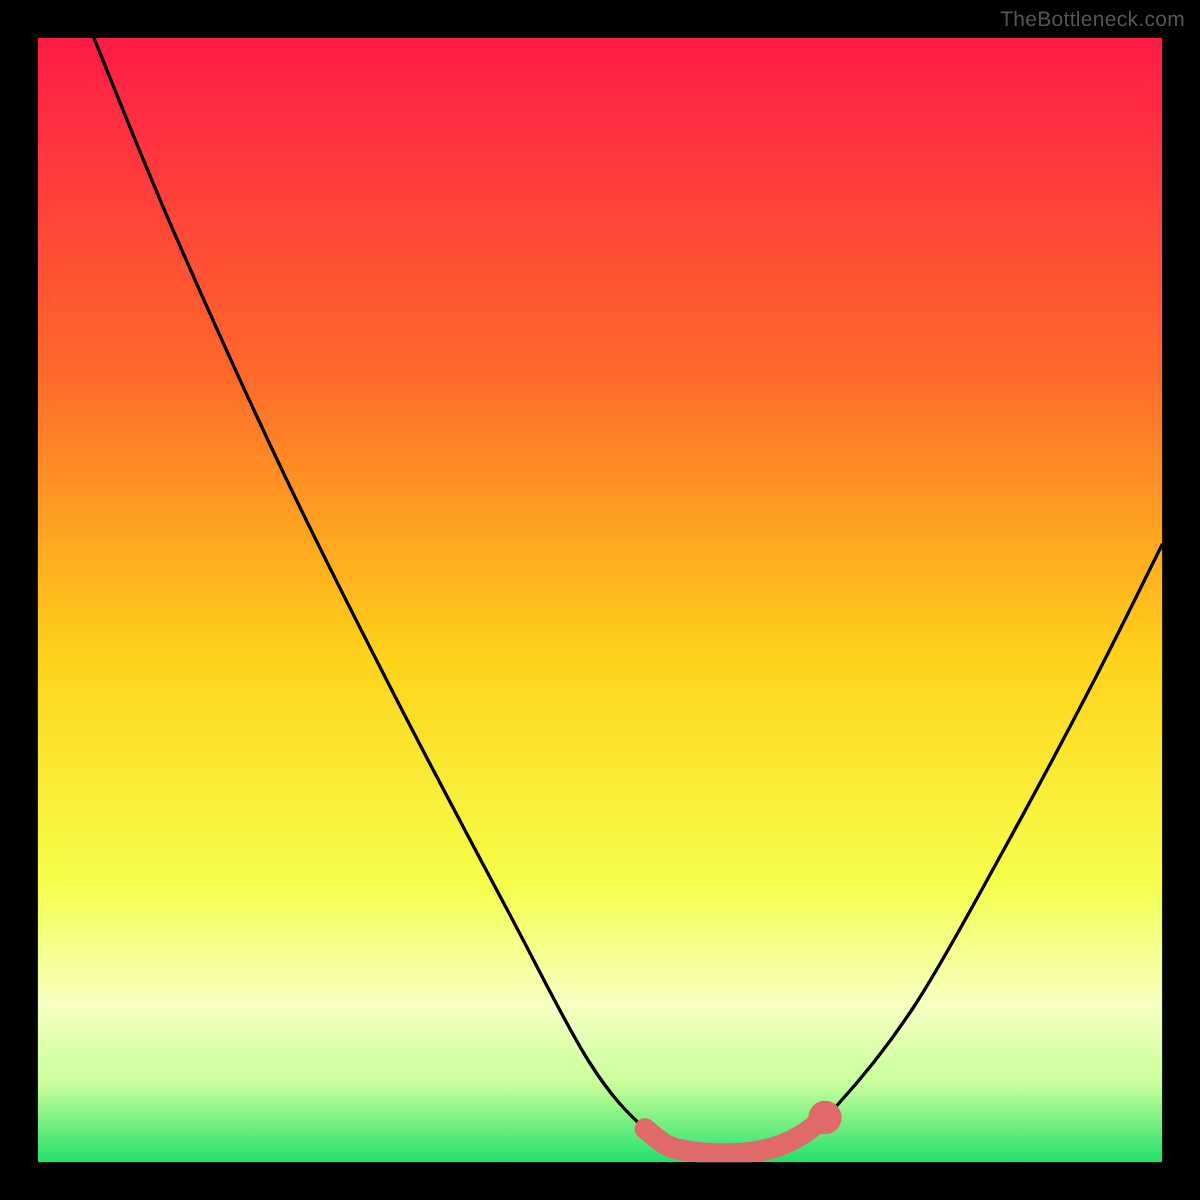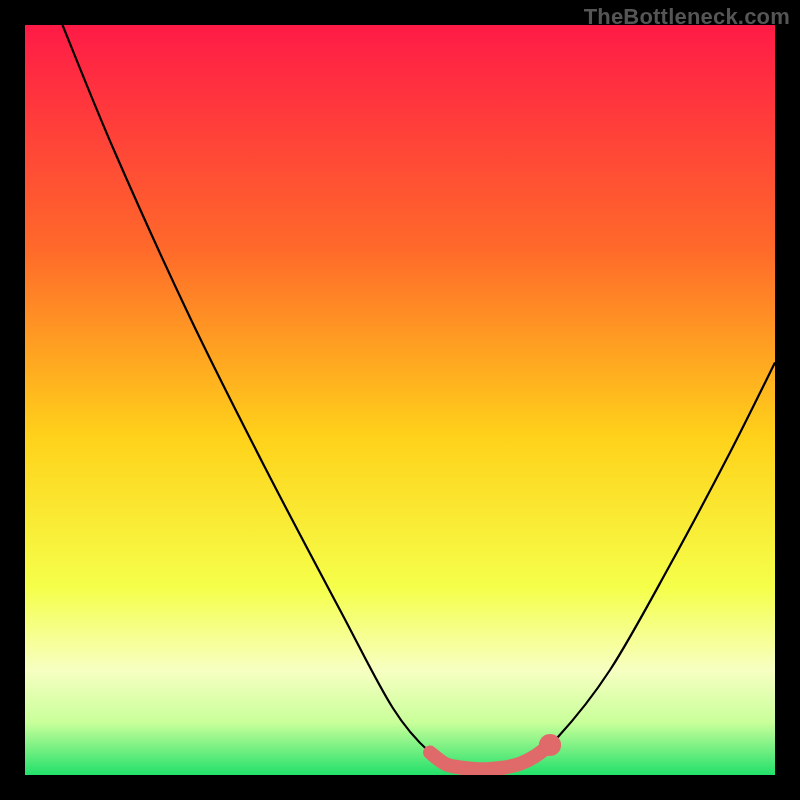--- a/index.html
+++ b/index.html
@@ -26,22 +26,22 @@
     overflow: hidden;
   }
   .plot svg {
     display: block;
   }
   .watermark {
     position: absolute;
     top: 4px;
     right: 10px;
     color: #555;
-    font-size: 22px;
-    font-weight: 700;
+    font-size: 14px;
+    font-weight: 400;
     letter-spacing: 0.2px;
     user-select: none;
   }
 </style>
 </head>
 <body>
 
 <div class="frame">
   <div class="plot">
     <svg id="chart-svg" width="750" height="750" viewBox="0 0 750 750">

